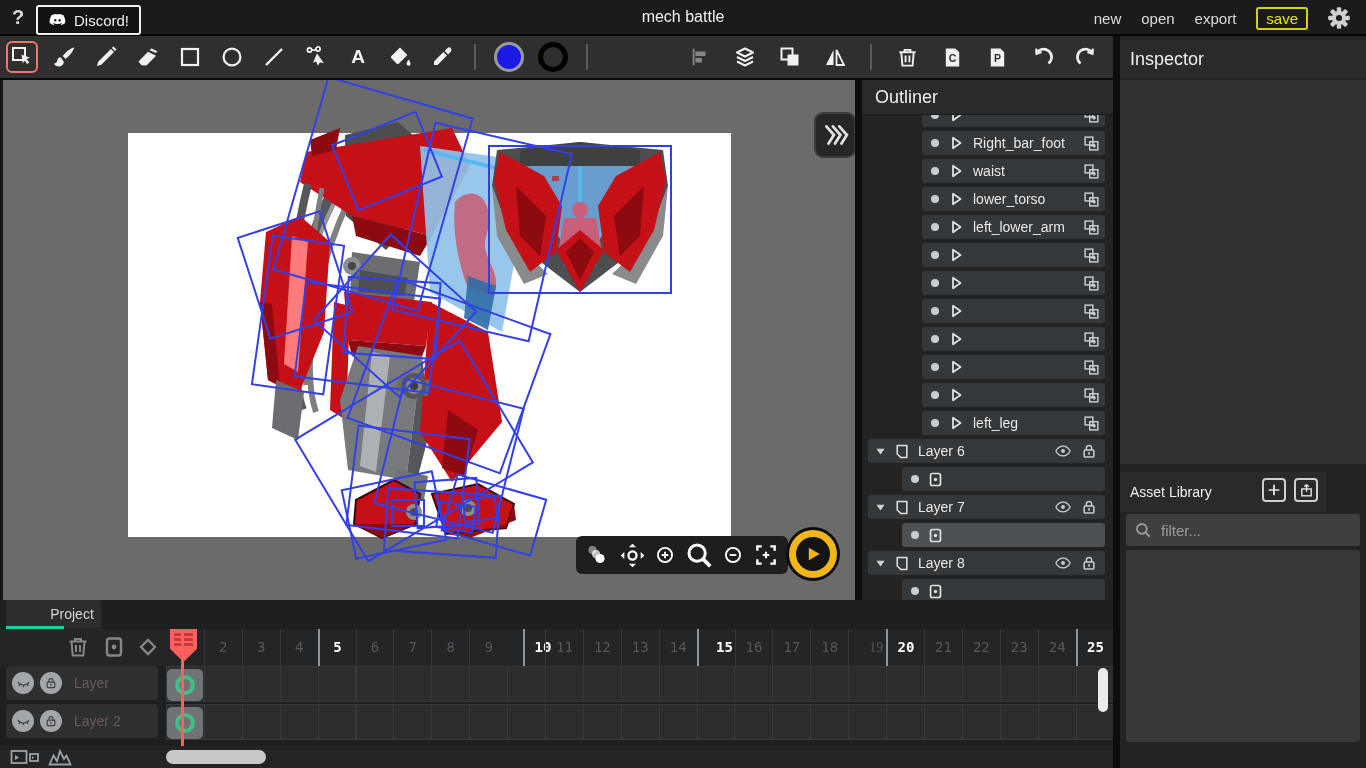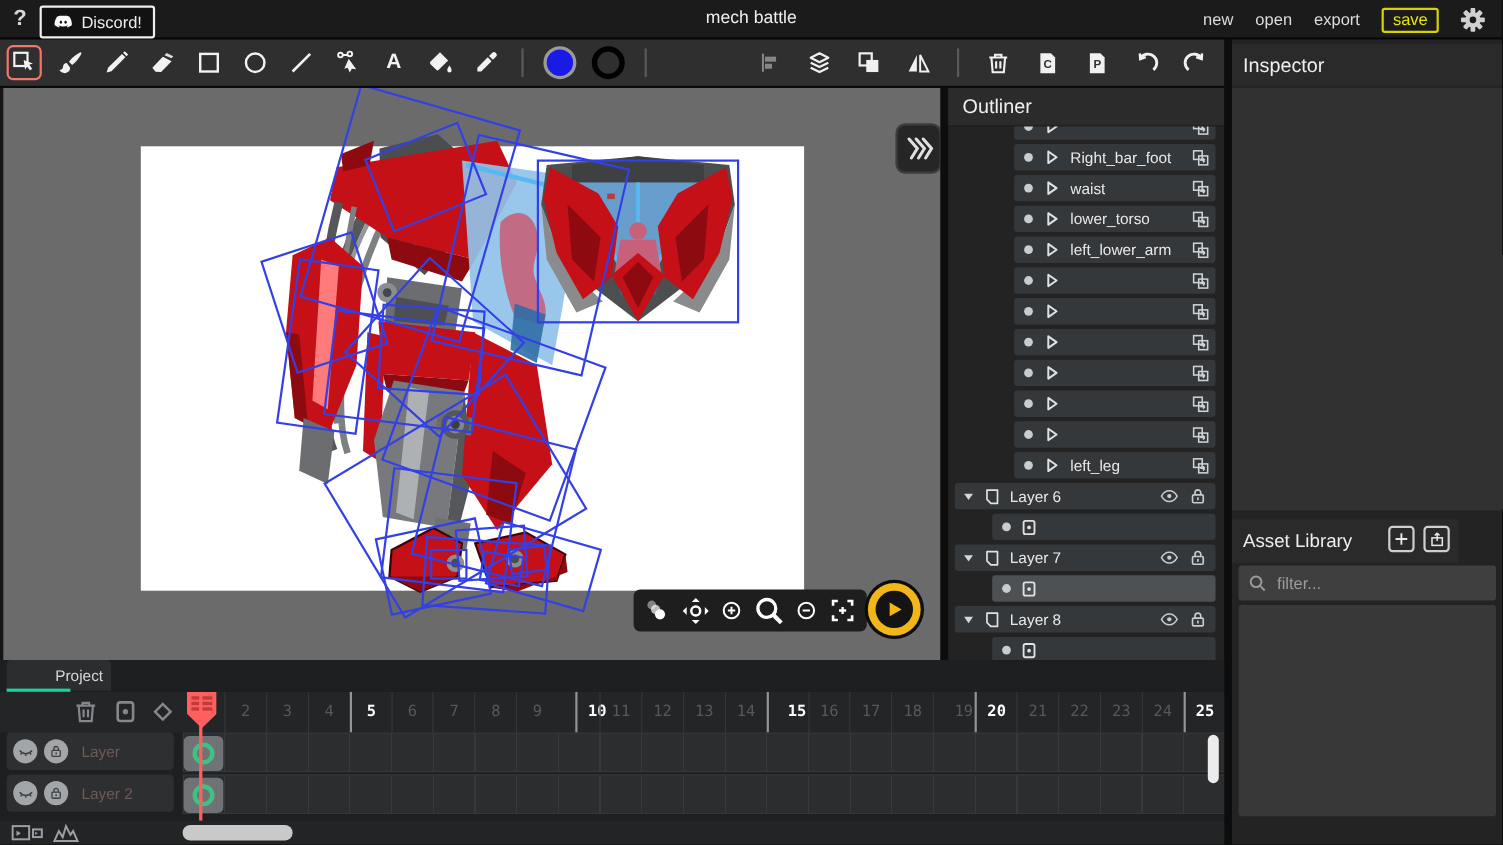--- a/index.html
+++ b/index.html
@@ -55,21 +55,21 @@
   .ol-caret{color:#d5d5d5;display:flex;margin:0 6px 0 6px;}
   .ol-name{white-space:nowrap;overflow:hidden;}
   .ol-edit{position:absolute;right:5px;color:#cfd2d4;display:flex;}
   .ol-eye{position:absolute;right:33px;color:#c9ccce;display:flex;}
   .ol-lock{position:absolute;right:7px;color:#c9ccce;display:flex;}
   
   .vdiv2{position:absolute;left:1113px;top:36px;width:7px;height:732px;background:#0d0d0d;}
   .rightcol{position:absolute;left:1120px;top:36px;width:246px;height:732px;background:#232323;}
   .insp-header{position:absolute;left:0;top:4px;width:246px;height:38px;background:#2a2a2a;display:flex;align-items:center;padding-left:10px;font-size:18px;color:#efefef;box-sizing:border-box;}
   .insp-body{position:absolute;left:0;top:44px;width:246px;height:384px;background:#313131;}
-  .al-header{position:absolute;left:0;top:436px;width:206px;height:40px;background:#2a2a2a;display:flex;align-items:center;padding-left:10px;font-size:17px;color:#efefef;box-sizing:border-box;}
+  .al-header{position:absolute;left:0;top:436px;width:206px;height:40px;background:#2a2a2a;display:flex;align-items:center;padding-left:10px;font-size:14px;color:#efefef;box-sizing:border-box;}
   .al-btn{position:absolute;top:6px;width:24px;height:24px;border:2px solid #cfcfcf;border-radius:4px;background:transparent;color:#e8e8e8;
       display:flex;align-items:center;justify-content:center;box-sizing:border-box;padding:0;}
   .al-add{right:40px;} .al-share{right:8px;}
   .al-filter{position:absolute;left:6px;top:478px;width:234px;height:32px;background:#3f3f3f;border-radius:3px;display:flex;align-items:center;box-sizing:border-box;padding-left:8px;gap:7px;}
   .al-filter input{background:transparent;border:none;outline:none;color:#cfcfcf;font-size:15px;font-family:inherit;width:180px;}
   .al-filter input::placeholder{color:#9b9b9b;}
   .al-body{position:absolute;left:6px;top:514px;width:234px;height:192px;background:#383838;border-radius:3px;}
   
   .timeline{position:absolute;left:0;top:600px;width:1113px;height:168px;background:#1d1f21;overflow:hidden;}
   .tab{position:absolute;left:6px;top:0;width:58px;height:28px;background:#2b2d2f;border-radius:4px 4px 0 0;
@@ -795,21 +795,21 @@
           <div class="fcell" style="left: 469.2px; width: 37.9px;">9</div>
           <div class="fcell major" style="left: 507.1px; width: 37.9px; margin-left: 16px;">10</div>
           <div class="fcell" style="left: 545px; width: 37.9px;">11</div>
           <div class="fcell" style="left: 582.9px; width: 37.9px;">12</div>
           <div class="fcell" style="left: 620.8px; width: 37.9px;">13</div>
           <div class="fcell" style="left: 658.7px; width: 37.9px;">14</div>
           <div class="fcell major" style="left: 696.6px; width: 37.9px; padding-left: 16px;">15</div>
           <div class="fcell" style="left: 734.5px; width: 37.9px;">16</div>
           <div class="fcell" style="left: 772.4px; width: 37.9px;">17</div>
           <div class="fcell" style="left: 810.3px; width: 37.9px;">18</div>
-          <div class="fcell" style="left: 848.2px; width: 55px;">19</div>
+          <div class="fcell" style="left: 848.2px; width: 55px; font-family: Liberation Serif, serif;">19</div>
           <div class="fcell major" style="left: 886.1px; width: 37.9px;">20</div>
           <div class="fcell" style="left: 924px; width: 37.9px;">21</div>
           <div class="fcell" style="left: 961.9px; width: 37.9px;">22</div>
           <div class="fcell" style="left: 999.8px; width: 37.9px;">23</div>
           <div class="fcell" style="left: 1037.7px; width: 37.9px;">24</div>
           <div class="fcell major" style="left: 1075.6px; width: 37.9px;">25</div>
         </div>
     </div>
     <div id="tl-tracks">
         <div class="track-row" style="top: 66px;">

